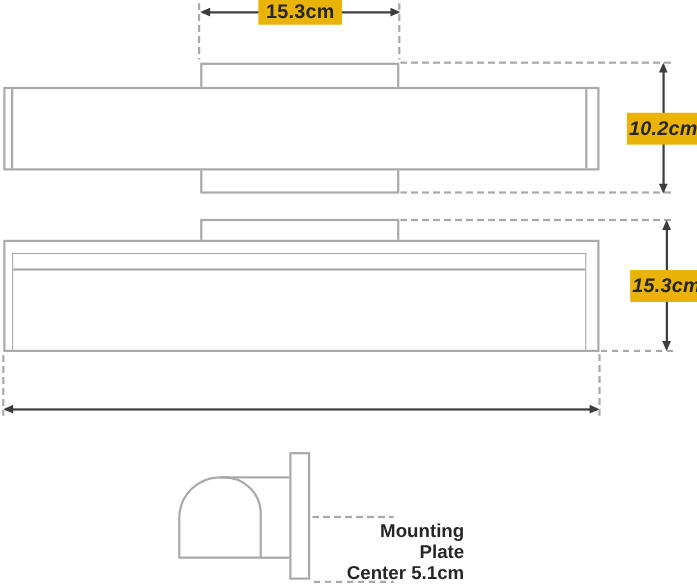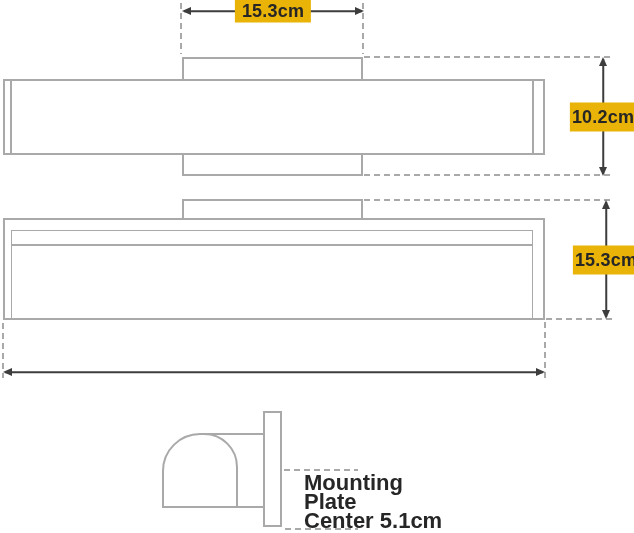--- a/index.html
+++ b/index.html
@@ -15,39 +15,39 @@
   }
   .abs{position:absolute;box-sizing:border-box;}
   .outline{border:2px solid var(--line);background:#fff;}
   .thinline-h{height:1.5px;background:var(--line);}
   .thinline-v{width:1.5px;background:var(--line);}
   .dash-h{height:1.5px;background:repeating-linear-gradient(to right,var(--line) 0 6px,transparent 6px 10px);}
   .dash-v{width:1.5px;background:repeating-linear-gradient(to bottom,var(--line) 0 6px,transparent 6px 10px);}
 
   .dim-h{position:absolute;}
   .dim-h .dim-line{position:absolute;left:2px;right:2px;top:50%;height:1.5px;transform:translateY(-50%);background:var(--dim);}
-  .dim-v{position:absolute;}
+  .dim-v{position:absolute;font-style:italic;}
   .dim-v .dim-line{position:absolute;top:2px;bottom:2px;left:50%;width:1.5px;transform:translateX(-50%);background:var(--dim);}
 
   .tri{position:absolute;width:0;height:0;}
   .tri.t-left{left:0;top:50%;transform:translateY(-50%);border-top:4px solid transparent;border-bottom:4px solid transparent;border-right:9px solid var(--dim);}
   .tri.t-right{right:0;top:50%;transform:translateY(-50%);border-top:4px solid transparent;border-bottom:4px solid transparent;border-left:9px solid var(--dim);}
   .tri.t-up{top:0;left:50%;transform:translateX(-50%);border-left:4px solid transparent;border-right:4px solid transparent;border-bottom:9px solid var(--dim);}
   .tri.t-down{bottom:0;left:50%;transform:translateX(-50%);border-left:4px solid transparent;border-right:4px solid transparent;border-top:9px solid var(--dim);}
 
   .dim-label{
     position:absolute;left:50%;top:50%;transform:translate(-50%,-50%);
     background:#eab308;padding:1px 7px;white-space:nowrap;
     font-size:18px;font-weight:600;color:var(--text);letter-spacing:.2px;
   }
   .dim-v .dim-label{padding:4px 2px;}
 
   .note{
-    position:absolute;text-align:left;color:var(--text);
-    font-size:22px;font-weight:600;line-height:19px;white-space:nowrap;
+    position:absolute;text-align:right;color:var(--text);
+    font-size:17px;font-weight:600;line-height:19px;white-space:nowrap;
   }
 </style>
 </head>
 <body>
 
 <div class="canvas">
 
   <div class="abs outline" style="left:182px;top:57px;width:181px;height:119px;"></div>
   <div class="abs outline" style="left:3px;top:79px;width:542px;height:76px;"></div>
   <div class="abs thinline-v" style="left:10px;top:81px;height:72px;"></div>

